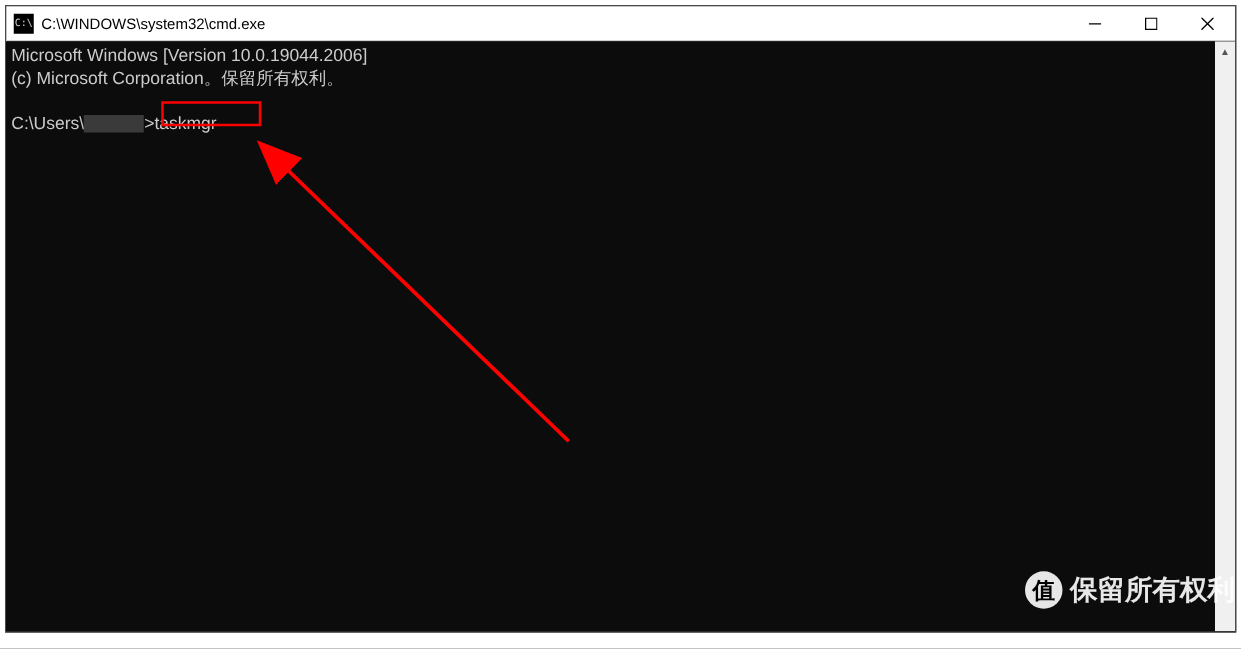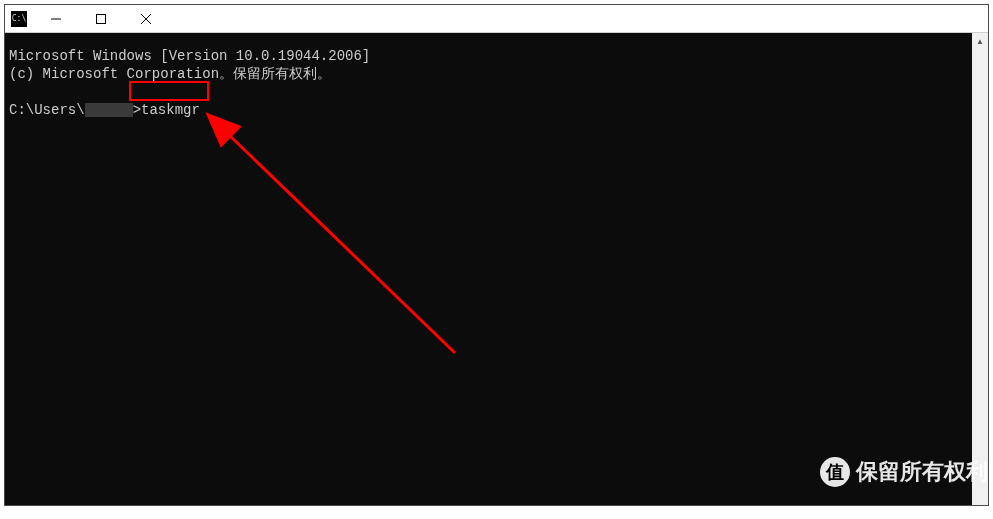--- a/index.html
+++ b/index.html
@@ -66,26 +66,25 @@
     }
     .titlebar-btn svg { width: 10px; height: 10px; }
     .console-body {
       flex: 1;
       background: #0c0c0c;
       position: relative;
       overflow: hidden;
     }
     .console-content {
       padding: 2px 4px;
-      font-family: Liberation Mono, monospace;
+      font-family: Liberation Sans, sans-serif;
       font-size: 14px;
       line-height: 18px;
       color: #cccccc;
       white-space: pre;
-      margin-top: 12px;
     }
     .redacted {
       display: inline-block;
       width: 48px;
       height: 14px;
       background: #3a3a3a;
       vertical-align: middle;
     }
     .highlight-box {
       position: absolute;
@@ -140,20 +139,21 @@
     }
   </style>
 </head>
 <body>
 
 <div class="window">
   <div class="titlebar">
     <div class="titlebar-icon">
       <span class="titlebar-icon-inner">C:\</span>
     </div>
+    <div class="titlebar-title">C:\WINDOWS\system32\cmd.exe</div>
     <div class="titlebar-buttons">
       <div class="titlebar-btn">
         <svg viewBox="0 0 10 10">
             <line x1="0" y1="5" x2="10" y2="5" stroke="#000" stroke-width="1"></line>
           </svg>
       </div>
       <div class="titlebar-btn">
         <svg viewBox="0 0 10 10">
             <rect x="0.5" y="0.5" width="9" height="9" fill="none" stroke="#000" stroke-width="1"></rect>
           </svg>

